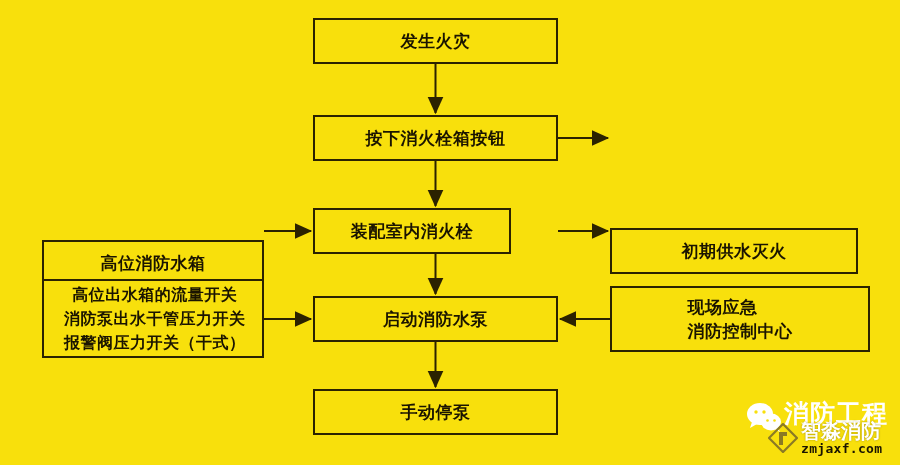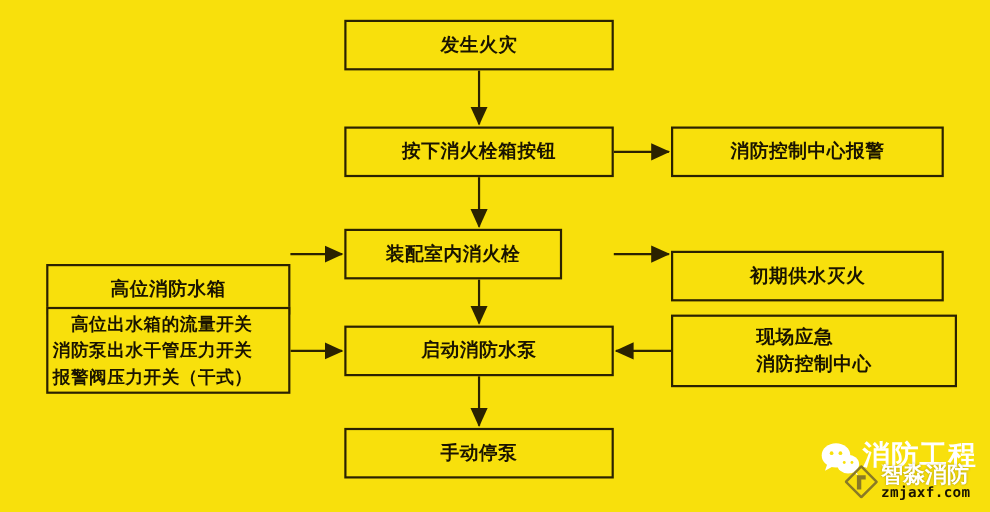--- a/index.html
+++ b/index.html
@@ -40,22 +40,22 @@
     text-align: left;
     font-size: 17px;
     line-height: 1.42;
     letter-spacing: 0.5px;
     white-space: pre-line;
     font-family: "DejaVu Sans", "Liberation Sans", sans-serif;
     font-weight: 600;
   }
   .node.left-align {
     justify-content: flex-start;
-    text-align: right;
-    padding-left: 4px;
+    text-align: center;
+    padding-left: 20px;
     font-size: 16px;
     line-height: 1.5;
   }
   
   #watermark {
     position: absolute;
     right: 6px;
     bottom: 4px;
     width: 148px;
     height: 66px;
@@ -142,21 +142,20 @@
       <line x1="264" y1="319" x2="311" y2="319" marker-end="url(#arrR)"></line>
 
       <line x1="610" y1="319" x2="560" y2="319" marker-end="url(#arrR)"></line>
 
       <line x1="435.5" y1="342" x2="435.5" y2="387" marker-end="url(#arrR)"></line>
     </g>
   </svg>
 
   <div class="node" style="left:313px;top:18px;width:245px;height:46px;">发生火灾</div>
   <div class="node" style="left:313px;top:115px;width:245px;height:46px;">按下消火栓箱按钮</div>
-  <div class="node" style="left:610px;top:115px;width:248px;height:46px;">消防控制中心报警</div>
   <div class="node" style="left:42px;top:208px;width:222px;height:46px;margin-top:32px;">高位消防水箱</div>
   <div class="node" style="left:313px;top:208px;width:198px;height:46px;">装配室内消火栓</div>
   <div class="node" style="left:610px;top:208px;width:248px;height:46px;margin-top:20px;">初期供水灭火</div>
   <div class="node left-align" style="left:42px;top:279px;width:222px;height:79px;">高位出水箱的流量开关
 消防泵出水干管压力开关
 报警阀压力开关（干式）</div>
   <div class="node" style="left:313px;top:296px;width:245px;height:46px;">启动消防水泵</div>
   <div class="node" style="left:610px;top:286px;width:260px;height:66px;">现场应急
 消防控制中心</div>
   <div class="node" style="left:313px;top:389px;width:245px;height:46px;">手动停泵</div>

